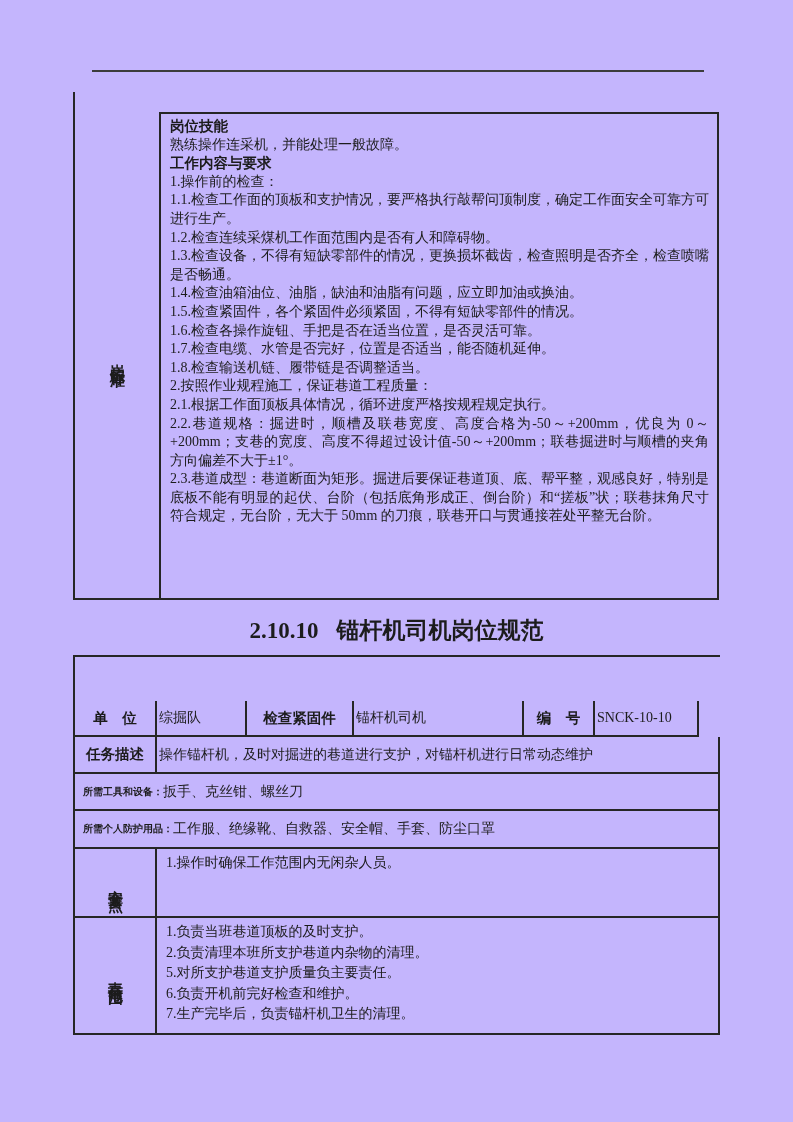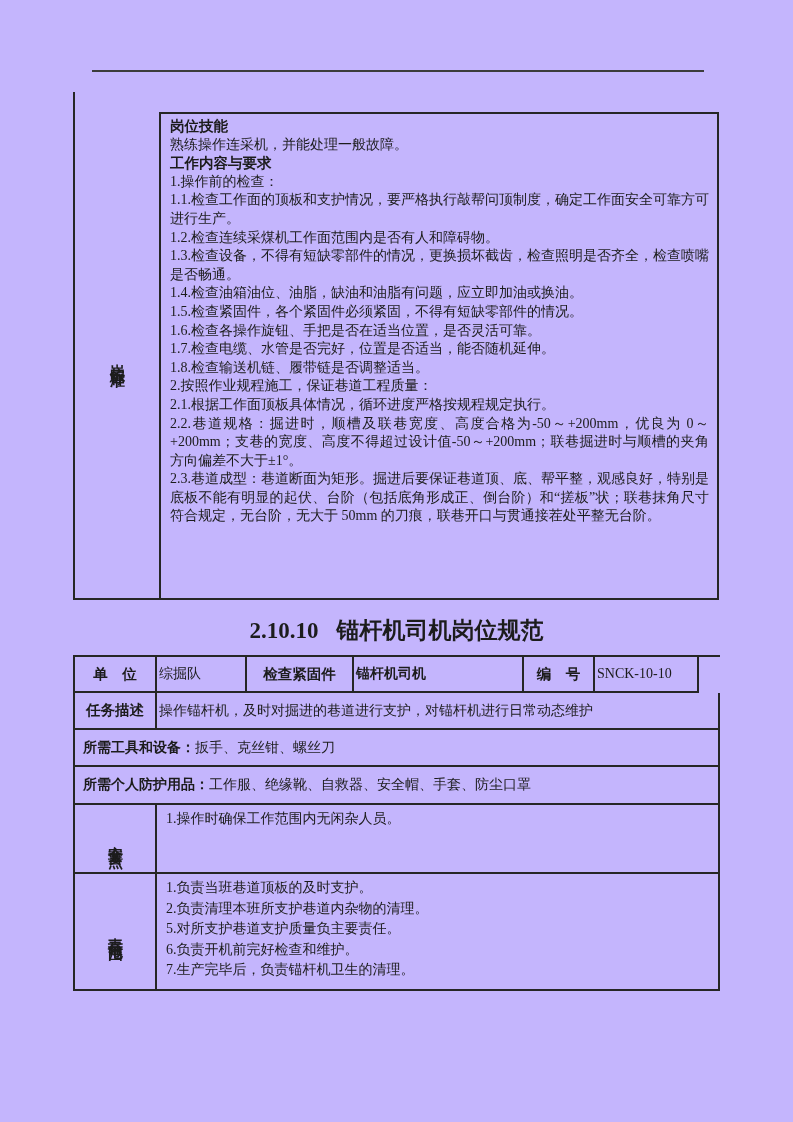--- a/index.html
+++ b/index.html
@@ -98,43 +98,43 @@
     font-size: 14px;
     overflow: hidden;
   }
   .t2 .head {
     justify-content: center;
     font-weight: 700;
     font-family: "Liberation Sans", sans-serif;
     font-size: 14.5px;
   }
   .t2 .val { padding-left: 2px; }
-  .row-1 { height: 36px; }
+  .row-1 { height: 36px; margin-top: 44px; }
   .row-2 { height: 37px; }
   .row-3 { height: 37px; }
   .row-4 { height: 38px; }
   .row-5 { height: 69px; }
   .row-6 { height: 117px; }
   .w-label { width: 82px; }
   .w-c2 { width: 90px; }
   .w-c3 { width: 107px; }
-  .w-c4 { width: 170px; font-weight: bold; }
+  .w-c4 { width: 170px; }
   .w-c5 { width: 71px; }
   .w-c6 { width: 104px; }
   .w-rest { flex: 1; }
   .cell.block {
     display: block;
     align-items: initial;
     padding: 4px 8px 0 9px;
   }
   .cell .line { font-size: 14px; line-height: 20.5px; text-align: left; }
   .inline-label {
     font-weight: 700;
     font-family: "Liberation Sans", sans-serif;
-    font-size: 14px;
+    font-size: 10px;
     white-space: pre;
   }
   .inline-value { font-size: 14px; }
   .page-number {
     position: absolute;
     left: 0;
     top: 1024px;
     width: 100%;
     text-align: center;
     font-size: 14px;

